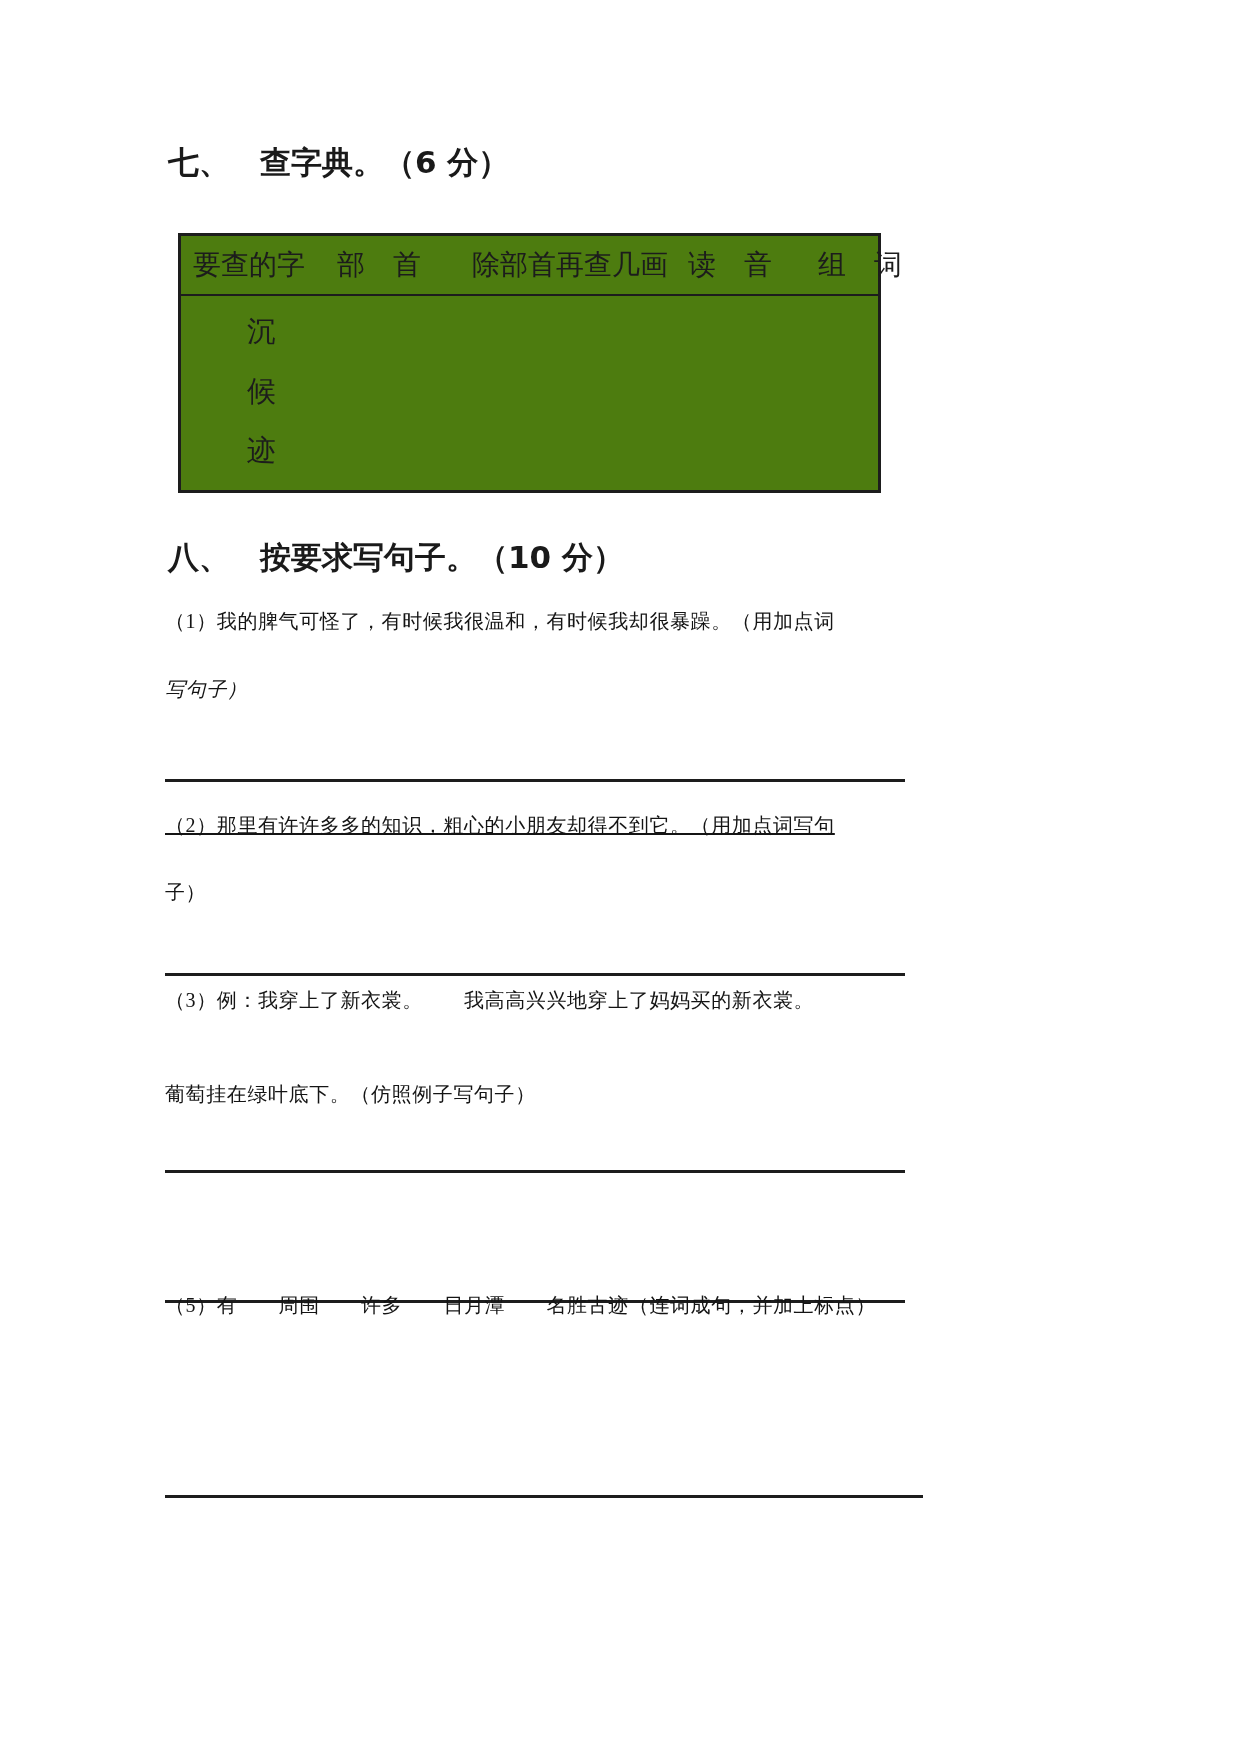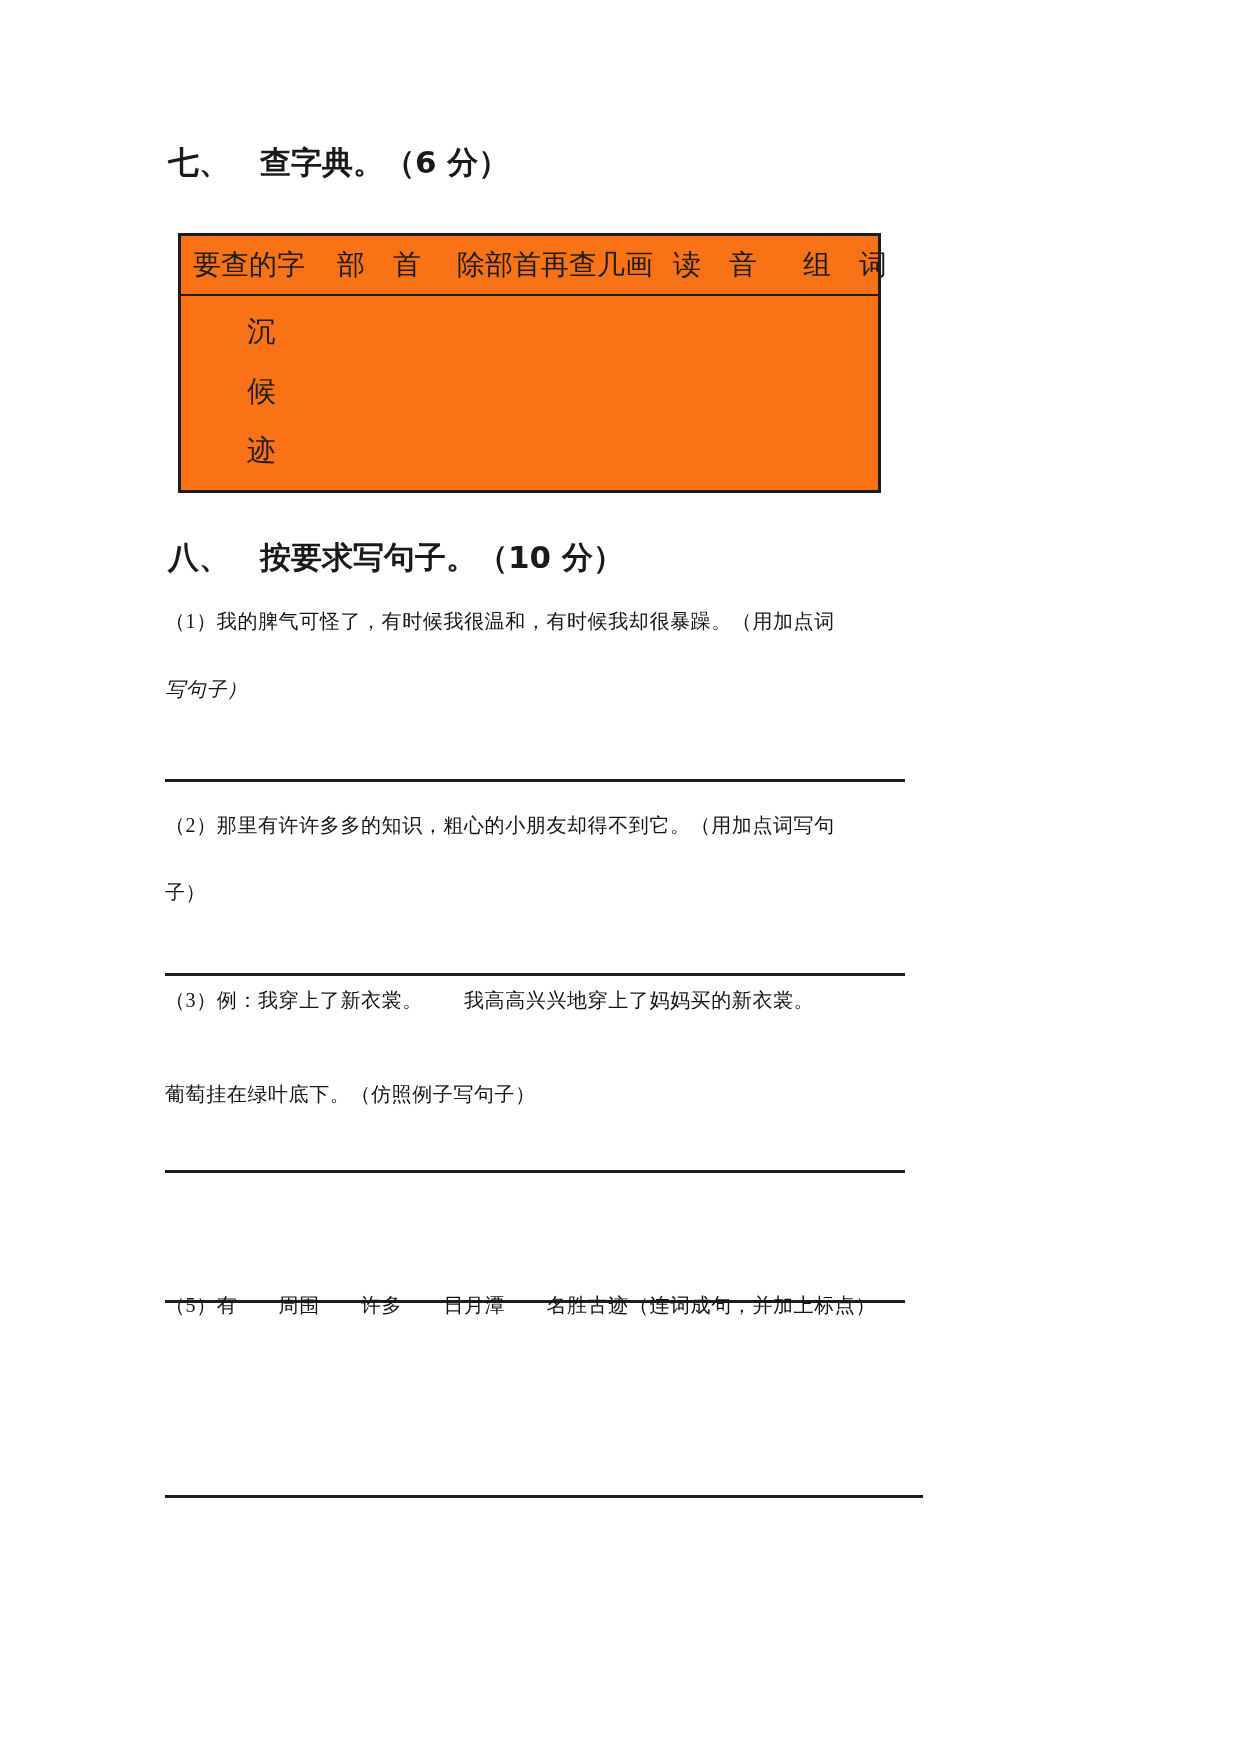--- a/index.html
+++ b/index.html
@@ -28,34 +28,34 @@
     white-space: nowrap;
   }
   .sec-heading .sec-num { margin-right: 30px; }
 
   
   .dict-table {
     position: absolute;
     left: 178px; top: 233px;
     width: 703px; height: 260px;
     border: 3px solid #1d1d1d;
-    background: #f97316;
+    background: #4d7c0f;
   }
   .dict-head {
     height: 60px;
     border-bottom: 2px solid #1d1d1d;
     display: flex;
     align-items: center;
     font-size: 28px;
     color: #1c1c1c;
     white-space: nowrap;
   }
   .dict-head .hc0 { margin-left: 12px; }
   .dict-head .hc1 { margin-left: 32px; }
-  .dict-head .hc2 { margin-left: 36px; }
+  .dict-head .hc2 { margin-left: 51px; }
   .dict-head .hc3 { margin-left: 20px; }
   .dict-head .hc4 { margin-left: 46px; }
   .dict-body {
     height: 195px;
     display: flex;
     flex-direction: column;
     justify-content: space-around;
     padding: 6px 0 10px 0;
   }
   .char-row {
@@ -116,21 +116,21 @@
 
   <div class="sec-heading" style="top:537px;">
     <span class="sec-num">八、</span>
     <span>按要求写句子。（10 分）</span>
   </div>
 
   <div class="q-line" style="top:608px;">（1）我的脾气可怪了，有时候我很温和，有时候我却很暴躁。（用加点词</div>
   <div class="q-line" style="top:676px;font-style:italic;">写句子）</div>
   <div class="answer-blank" style="top:779px;"></div>
 
-  <div class="q-line" style="top:812px;">（2）那里有许许多多的知识，粗心的小朋友却得不到它。（用加点词写句</div>
+  <div class="q-line" style="top:812px;text-decoration:underline;">（2）那里有许许多多的知识，粗心的小朋友却得不到它。（用加点词写句</div>
   <div class="q-line" style="top:879px;">子）</div>
   <div class="answer-blank" style="top:973px;"></div>
 
   <div class="q-line" style="top:987px;">（3）例：我穿上了新衣裳。　　我高高兴兴地穿上了妈妈买的新衣裳。</div>
   <div class="q-line" style="top:1081px;">葡萄挂在绿叶底下。（仿照例子写句子）</div>
   <div class="answer-blank" style="top:1170px;"></div>
 
   <div class="answer-blank" style="top:1300px;"></div>
 
   <div class="q-line" style="top:1292px;text-align:center;">（5）有　　周围　　许多　　日月潭　　名胜古迹（连词成句，并加上标点）</div>

